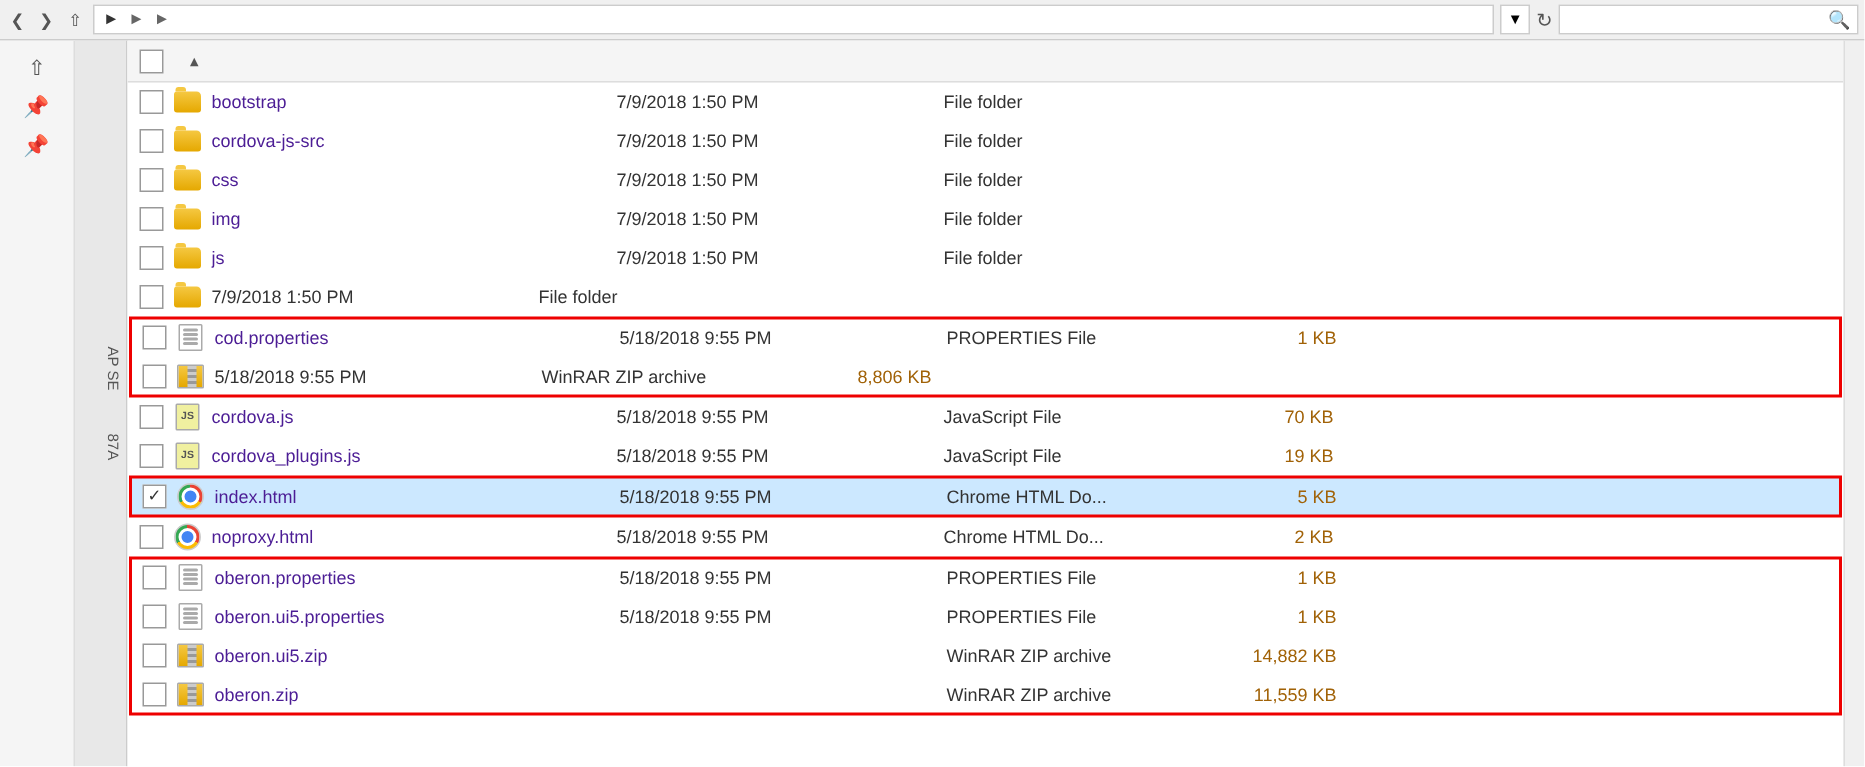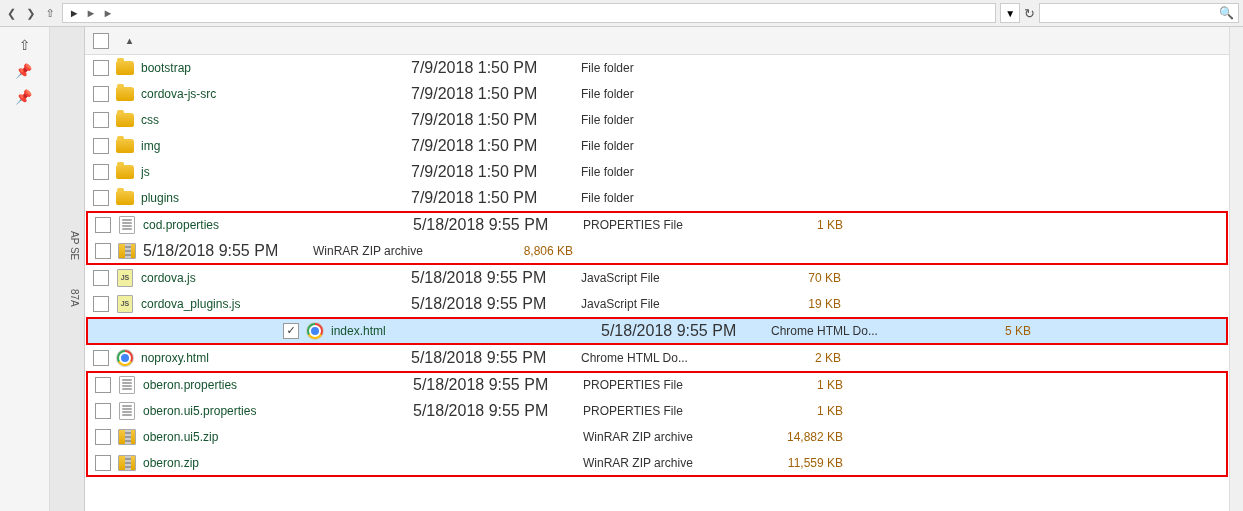--- a/index.html
+++ b/index.html
@@ -202,23 +202,23 @@
       border: 1px solid #999; background: #fff;
       display: flex; align-items: center; justify-content: center;
       font-size: 11px; flex-shrink: 0;
     }
     .row-checkbox.checked::after { content: '✓'; font-size: 11px; color: #333; }
 
     .row-icon { width: 20px; height: 20px; margin-right: 6px; flex-shrink: 0; display: flex; align-items: center; justify-content: center; }
     .folder-icon { width: 18px; height: 14px; background: linear-gradient(to bottom, #f5c842, #e5a800); border-radius: 2px 3px 2px 2px; position: relative; }
     .folder-icon::before { content: ''; position: absolute; top: -3px; left: 1px; width: 7px; height: 3px; background: #f5c842; border-radius: 2px 2px 0 0; }
     
-    .row-name { width: 270px; font-size: 12px; color: #14532d; overflow: hidden; text-overflow: ellipsis; white-space: nowrap; }
-    .row-date { width: 170px; font-size: 16px; color: #333; }
-    .row-type { width: 160px; font-size: 12px; color: #333; }
+    .row-name { width: 270px; font-size: 12px; color: #4c1d95; overflow: hidden; text-overflow: ellipsis; white-space: nowrap; }
+    .row-date { width: 170px; font-size: 12px; color: #333; }
+    .row-type { width: 160px; font-size: 12px; color: #333; margin-left: 48px; }
     .row-size { width: 100px; font-size: 12px; color: #a16207; text-align: right; }
 
     
     .winrar-icon {
       width: 18px; height: 16px;
       background: linear-gradient(to bottom, #f5c842, #e5a800);
       border: 1px solid #aaa;
       border-radius: 1px;
       font-size: 7px;
       display: flex; align-items: center; justify-content: center;
@@ -392,21 +392,20 @@
           <div class="row-name">js</div>
           <div class="row-date">7/9/2018 1:50 PM</div>
           <div class="row-type">File folder</div>
           <div class="row-size"></div>
         </div>
         <div class="file-row">
           <div class="row-checkbox"></div>
           <div class="row-icon">
             <div class="folder-icon"></div>
           </div>
-          <div class="row-name">plugins</div>
           <div class="row-date">7/9/2018 1:50 PM</div>
           <div class="row-type">File folder</div>
           <div class="row-size"></div>
         </div>
         <div style="outline: rgb(238, 0, 0) solid 2px; outline-offset: -1px; margin: 1px 2px;">
           <div class="file-row">
             <div class="row-checkbox"></div>
             <div class="row-icon">
               <div class="props-icon">
                 <div class="props-line"></div>
@@ -443,21 +442,21 @@
         <div class="file-row">
           <div class="row-checkbox"></div>
           <div class="row-icon">
             <div class="js-icon">JS</div>
           </div>
           <div class="row-name">cordova_plugins.js</div>
           <div class="row-date">5/18/2018 9:55 PM</div>
           <div class="row-type">JavaScript File</div>
           <div class="row-size">19 KB</div>
         </div>
-        <div class="file-row selected" style="outline: rgb(238, 0, 0) solid 2px; outline-offset: -1px; margin: 1px 2px; justify-content: center;">
+        <div class="file-row selected" style="outline: rgb(238, 0, 0) solid 2px; outline-offset: -1px; margin: 1px 2px;">
           <div class="row-checkbox checked"></div>
           <div class="row-icon">
             <div class="chrome-icon"></div>
           </div>
           <div class="row-name">index.html</div>
           <div class="row-date">5/18/2018 9:55 PM</div>
           <div class="row-type">Chrome HTML Do...</div>
           <div class="row-size">5 KB</div>
         </div>
         <div class="file-row">

